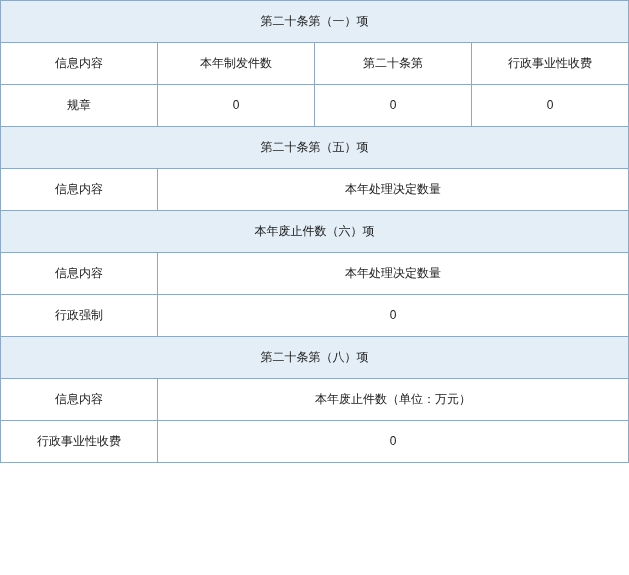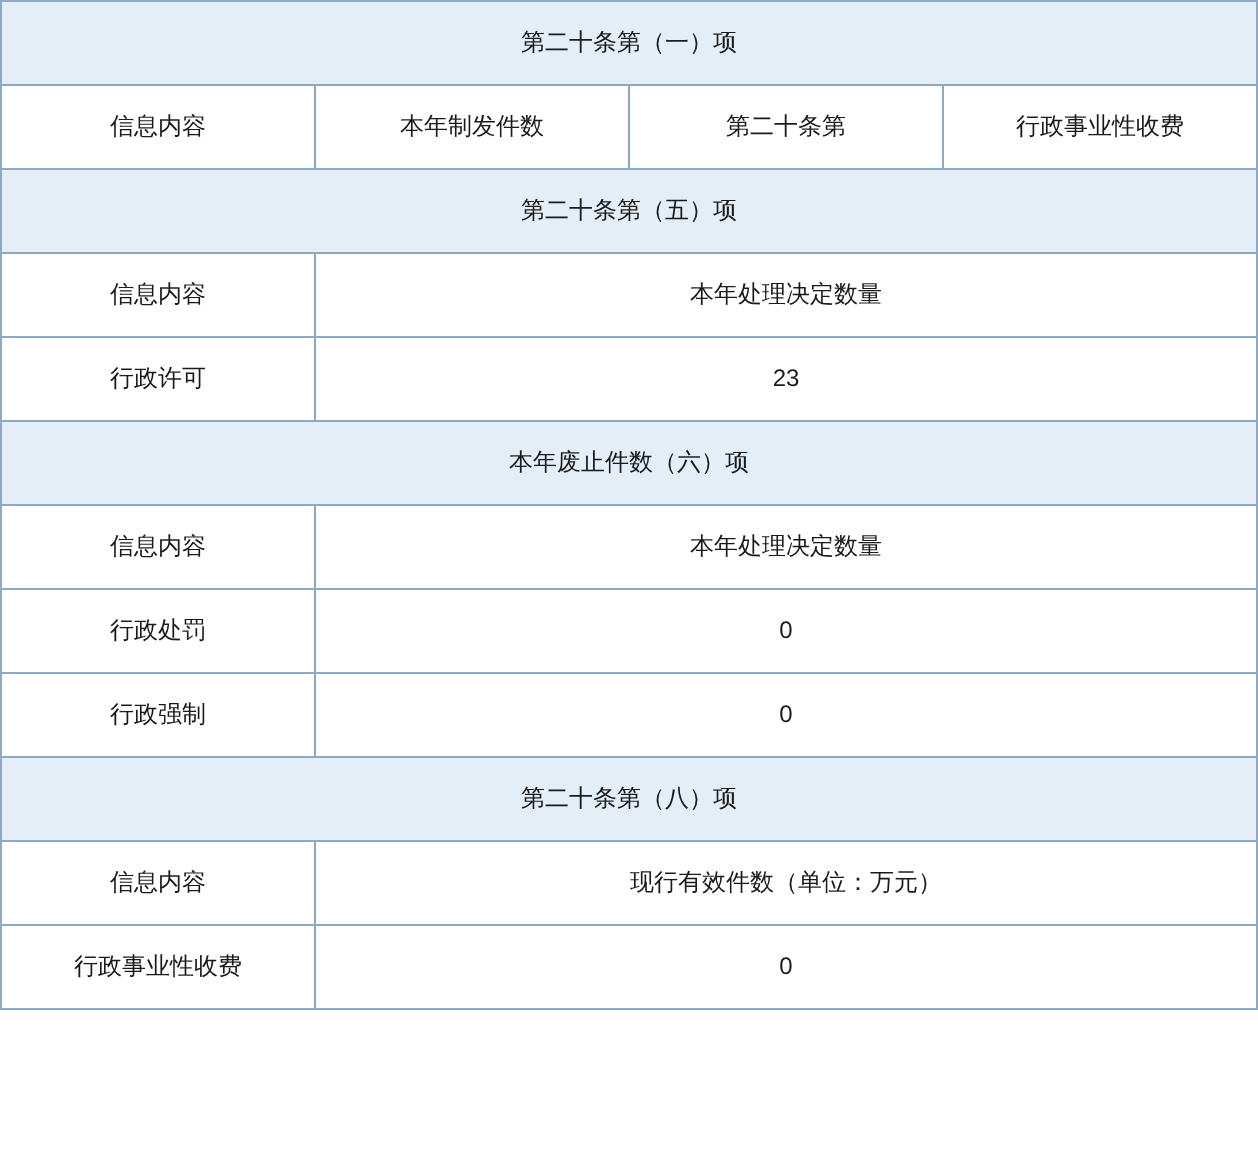--- a/index.html
+++ b/index.html
@@ -64,55 +64,53 @@
 
       <tr>
         <td class="section-header" colspan="4">第二十条第（一）项</td>
       </tr>
       <tr>
         <td class="label-cell">信息内容</td>
         <td class="num-cell">本年制发件数</td>
         <td class="num-cell">第二十条第</td>
         <td class="num-cell">行政事业性收费</td>
       </tr>
+      <tr>
+        <td class="label-cell">规章</td>
+        <td class="num-cell">0</td>
+        <td class="num-cell">0</td>
+        <td class="num-cell">0</td>
+      </tr>
 
       <tr>
         <td class="section-header" colspan="4">第二十条第（五）项</td>
       </tr>
       <tr>
         <td class="label-cell">信息内容</td>
         <td class="num-cell-wide" colspan="3">本年处理决定数量</td>
       </tr>
-      <tr>
-        <td class="label-cell">行政许可</td>
-        <td class="num-cell-wide" colspan="3">23</td>
-      </tr>
 
       <tr>
         <td class="section-header" colspan="4">本年废止件数（六）项</td>
       </tr>
       <tr>
         <td class="label-cell">信息内容</td>
         <td class="num-cell-wide" colspan="3">本年处理决定数量</td>
-      </tr>
-      <tr>
-        <td class="label-cell">行政处罚</td>
-        <td class="num-cell-wide" colspan="3">0</td>
       </tr>
       <tr>
         <td class="label-cell">行政强制</td>
         <td class="num-cell-wide" colspan="3">0</td>
       </tr>
 
       <tr>
         <td class="section-header" colspan="4">第二十条第（八）项</td>
       </tr>
       <tr>
         <td class="label-cell">信息内容</td>
-        <td class="num-cell-wide" colspan="3">现行有效件数（单位：万元）</td>
+        <td class="num-cell-wide" colspan="3">本年废止件数（单位：万元）</td>
       </tr>
       <tr>
         <td class="label-cell last-row">行政事业性收费</td>
         <td class="num-cell-wide last-row" colspan="3">0</td>
       </tr>
     </tbody>
   </table>
 </div>
 
 </body></html>

